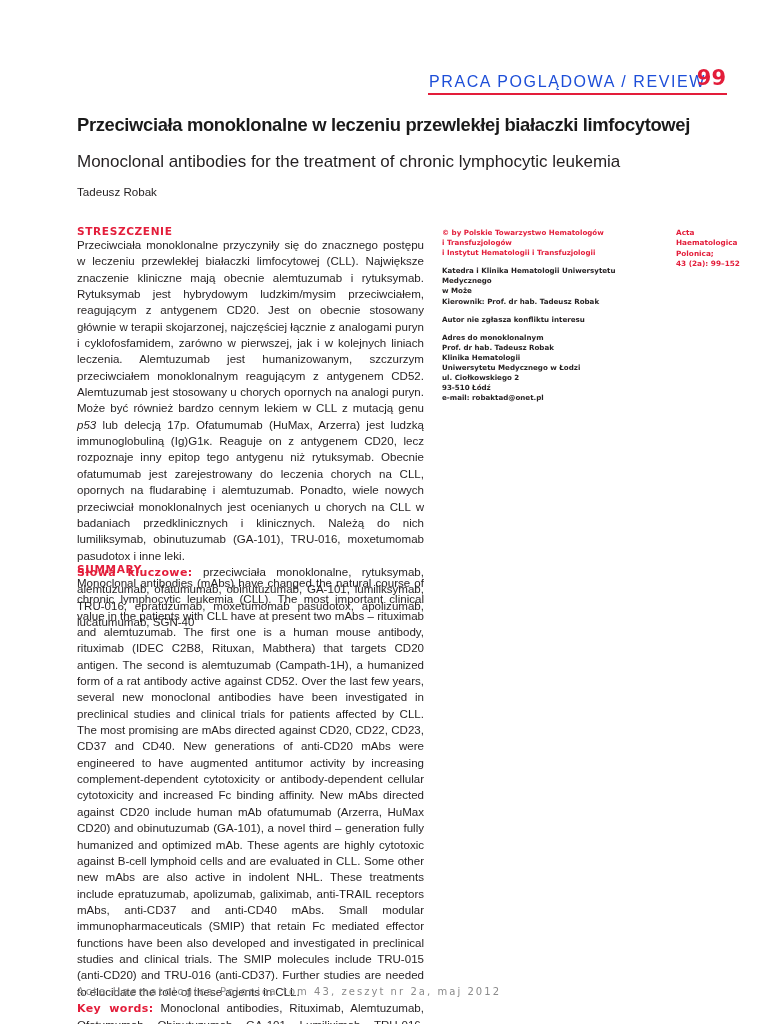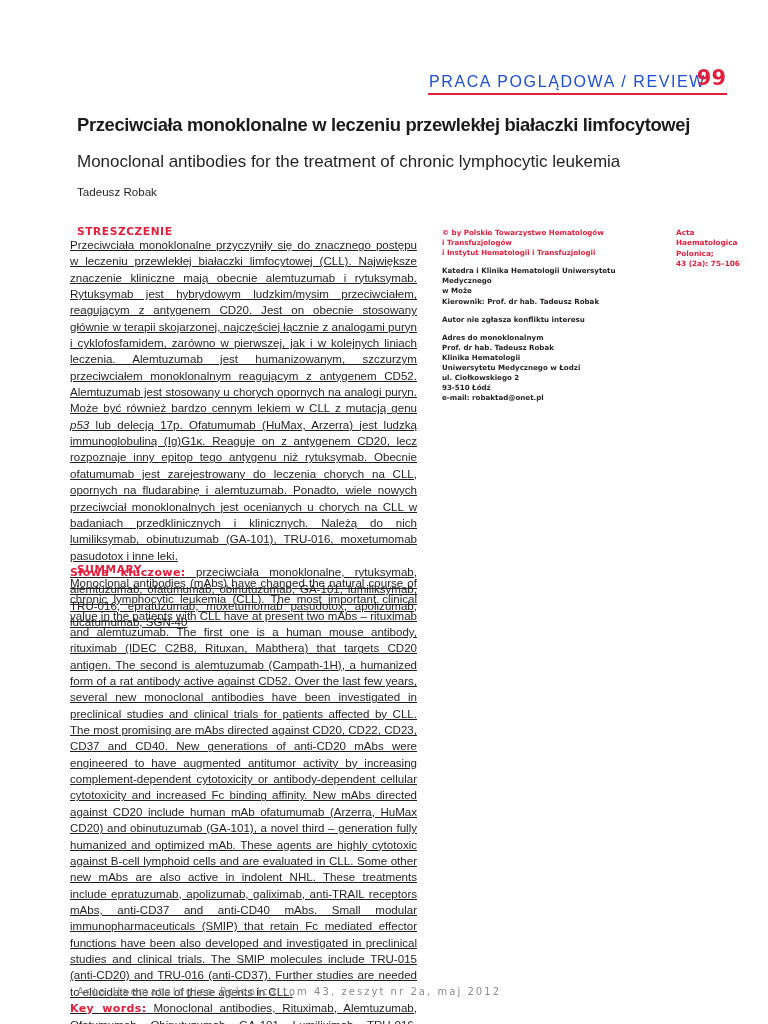--- a/index.html
+++ b/index.html
@@ -4,21 +4,21 @@
   <style>
     html, body { margin: 0; padding: 0; background: #ffffff; }
     body { width: 768px; height: 1024px; position: relative; overflow: hidden; font-family: "DejaVu Sans", sans-serif; color: #231f20; }
     .header-label { position: absolute; left: 429px; top: 73px; font-size: 16px; letter-spacing: 1.6px; color: #1d4ed8; font-family: Liberation Sans, sans-serif; }
     .page-num { position: absolute; right: 42px; top: 66px; font-size: 21px; font-weight: bold; color: #e31d3a; font-family: "DejaVu Sans", sans-serif; text-align: right; }
     .header-rule { position: absolute; left: 428px; top: 93px; width: 299px; height: 1.5px; background: #e31d3a; }
     .title { position: absolute; left: 77px; top: 114px; font-size: 18.4px; font-weight: bold; color: #1a1a1a; letter-spacing: -0.35px; white-space: nowrap; font-family: "Liberation Sans", sans-serif; }
     .subtitle { position: absolute; left: 77px; top: 152px; font-size: 17px; color: #231f20; white-space: nowrap; font-family: "Liberation Sans", sans-serif; }
     .author { position: absolute; left: 77px; top: 185px; font-size: 11.6px; color: #231f20; font-family: "Liberation Sans", sans-serif; }
     .section-head { position: absolute; left: 77px; font-size: 10.6px; font-weight: bold; color: #e31d3a; letter-spacing: 0.6px; font-family: "DejaVu Sans", sans-serif; }
-    .body-col { position: absolute; left: 70px; width: 347px; font-family: "Liberation Sans", sans-serif; font-size: 11.55px; line-height: 16.35px; color: #231f20; text-align: justify; text-decoration: underline; }
+    .body-col { position: absolute; left: 77px; width: 347px; font-family: "Liberation Sans", sans-serif; font-size: 11.55px; line-height: 16.35px; color: #231f20; text-align: justify; }
     .body-col p { margin: 0; }
     .kw-label { color: #e31d3a; font-weight: bold; font-family: "DejaVu Sans", sans-serif; font-size: 11px; letter-spacing: 0.4px; }
     .meta { position: absolute; font-family: "DejaVu Sans", sans-serif; font-size: 7.1px; line-height: 10.1px; color: #231f20; font-weight: bold; }
     .meta .red { color: #e31d3a; }
     .meta p { margin: 0 0 8px 0; }
     .journal-box { position: absolute; left: 676px; top: 228px; font-family: "DejaVu Sans", sans-serif; font-size: 7.3px; line-height: 10.3px; color: #e31d3a; font-weight: bold; }
     .footer { position: absolute; left: 77px; top: 986px; font-family: "DejaVu Sans", sans-serif; font-size: 10px; letter-spacing: 2.05px; color: #8a8a8a; white-space: nowrap; }
   </style>
 </head>
 <body>
@@ -65,16 +65,16 @@
     <span>ul. Ciołkowskiego 2</span><br>
     <span>93-510 Łódź</span><br>
     <span>e-mail: robaktad@onet.pl</span>
   </p>
 </div>
 
 <div class="journal-box">
   <span>Acta</span><br>
   <span>Haematologica</span><br>
   <span>Polonica;</span><br>
-  <span>43 (2a): 75–106</span>
+  <span>43 (2a): 99–152</span>
 </div>
 
 <div class="footer">Acta Haematologica Polonica tom 43, zeszyt nr 2a, maj 2012</div>
 
 </body></html>

